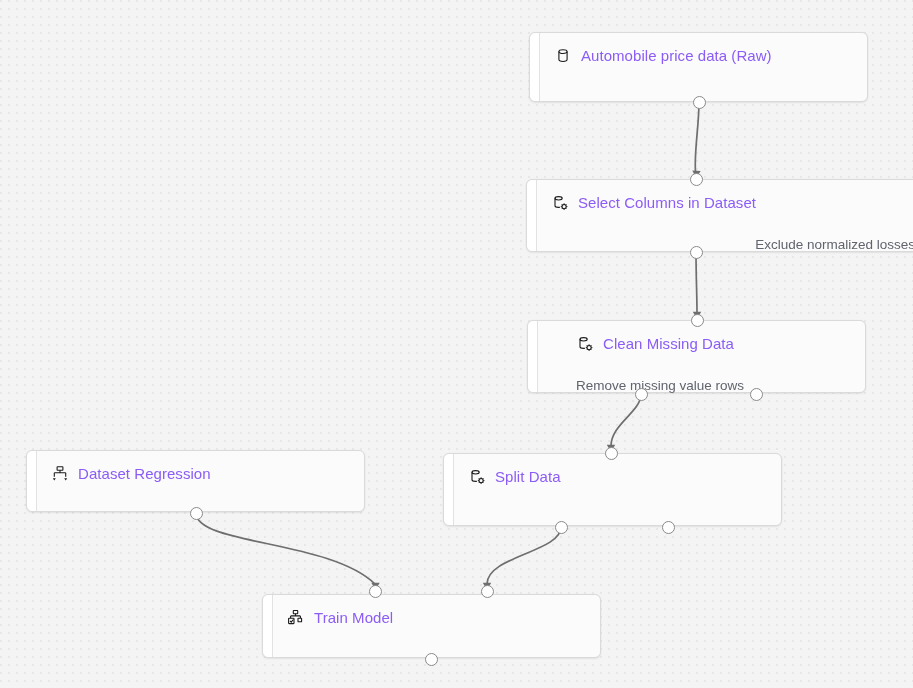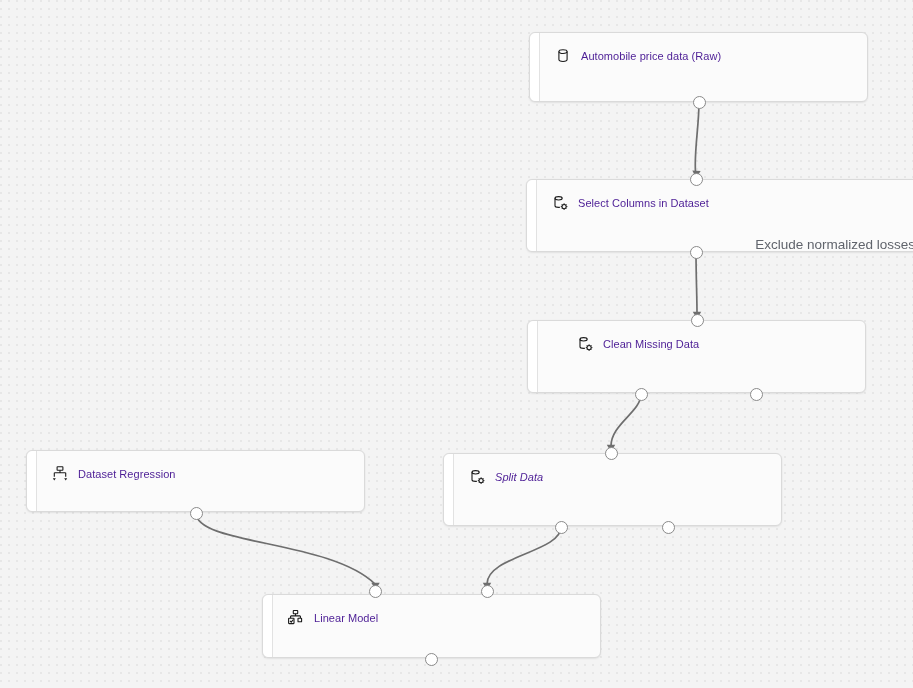--- a/index.html
+++ b/index.html
@@ -66,23 +66,23 @@
   }
   .node-icon {
     width: 18px;
     height: 18px;
     flex: 0 0 18px;
     display: block;
     color: #1b1b1b;
   }
   .node-icon svg { display: block; }
   .node-title {
-    font-size: 11px;
+    font-size: 15px;
     line-height: 18px;
-    color: #4c1d95;
+    color: #8b5cf6;
     letter-spacing: 0.05px;
     white-space: nowrap;
   }
   .node-sub {
     margin-top: 23px;
     font-size: 13.5px;
     line-height: 17px;
     color: #60646c;
     white-space: nowrap;
     overflow: hidden;
@@ -166,23 +166,24 @@
             <span class="node-icon">
               <svg viewBox="0 0 18 18" width="18" height="18" fill="none" stroke="currentColor" stroke-width="1.1">
                 <ellipse cx="7.6" cy="4.3" rx="3.6" ry="1.7"></ellipse>
                 <path d="M4 4.3 v7.4 c0 .95 1.62 1.7 3.6 1.7 .5 0 .98-.05 1.4-.14"></path>
                 <circle cx="13.1" cy="12.6" r="2.1"></circle>
                 <path d="M13.1 9.3 v1.1 M13.1 14.8 v1.1 M9.8 12.6 h1.1 M15.3 12.6 h1.1 M10.75 10.25 l.8 .8 M14.65 14.15 l.8 .8 M15.45 10.25 l-.8 .8 M11.55 14.15 l-.8 .8" stroke-width="1"></path>
               </svg>
             </span>
             <span class="node-title">Clean Missing Data</span>
           </div>
-        </div>
-      </div>
-      <div class="node" style="left: 443px; top: 453px; width: 339px; height: 73px; font-style: italic;">
+          <div class="node-sub">Remove missing value rows</div>
+        </div>
+      </div>
+      <div class="node" style="left: 443px; top: 453px; width: 339px; height: 73px;">
         <div class="node-inner">
           <div class="node-head">
             <span class="node-icon">
               <svg viewBox="0 0 18 18" width="18" height="18" fill="none" stroke="currentColor" stroke-width="1.1">
                 <ellipse cx="7.6" cy="4.3" rx="3.6" ry="1.7"></ellipse>
                 <path d="M4 4.3 v7.4 c0 .95 1.62 1.7 3.6 1.7 .5 0 .98-.05 1.4-.14"></path>
                 <circle cx="13.1" cy="12.6" r="2.1"></circle>
                 <path d="M13.1 9.3 v1.1 M13.1 14.8 v1.1 M9.8 12.6 h1.1 M15.3 12.6 h1.1 M10.75 10.25 l.8 .8 M14.65 14.15 l.8 .8 M15.45 10.25 l-.8 .8 M11.55 14.15 l-.8 .8" stroke-width="1"></path>
               </svg>
             </span>
@@ -210,21 +211,21 @@
           <div class="node-head">
             <span class="node-icon">
               <svg viewBox="0 0 18 18" width="18" height="18" fill="none" stroke="currentColor" stroke-width="1.1">
                 <rect x="6.3" y="1.5" width="4.4" height="3.2" rx="0.4"></rect>
                 <path d="M8.5 4.7 v2.2 M3.6 6.9 h9.8 M3.6 6.9 v2.1 M13.4 6.9 v2.1"></path>
                 <rect x="1.6" y="9.2" width="5.4" height="5.4" rx="0.5"></rect>
                 <path d="M3 11.9 l1.2 1.2 l2.2 -2.6" stroke-width="1.15"></path>
                 <rect x="11" y="9.2" width="3.6" height="3.6" rx="0.4"></rect>
               </svg>
             </span>
-            <span class="node-title">Linear Model</span>
+            <span class="node-title">Train Model</span>
           </div>
         </div>
       </div>
     </div>
 
 <div class="port" style="left: 699px; top: 102px;"></div>
     <div class="port" style="left: 696px; top: 179px;"></div>
     <div class="port" style="left: 696px; top: 252px;"></div>
     <div class="port" style="left: 697px; top: 320px;"></div>
     <div class="port" style="left: 641px; top: 394px;"></div>

